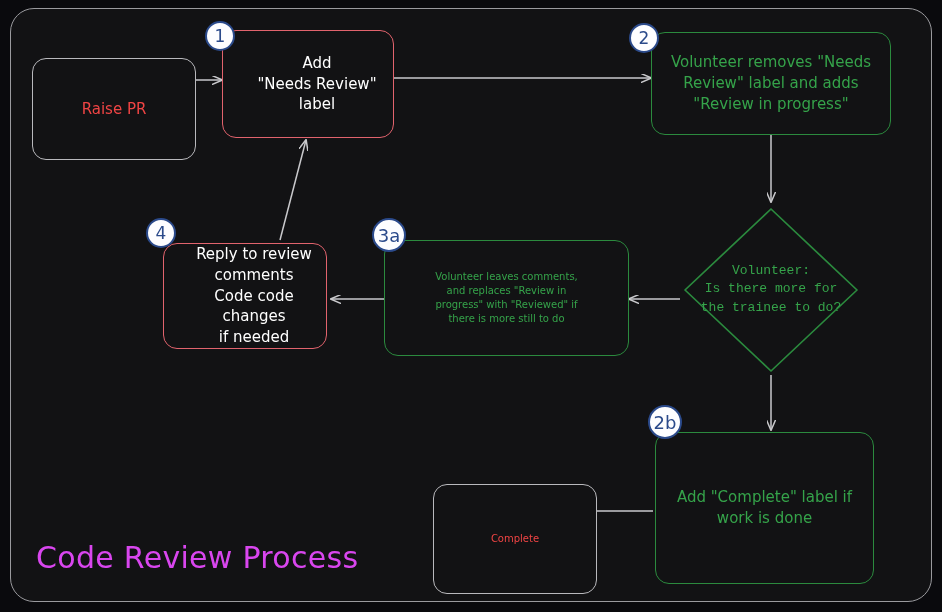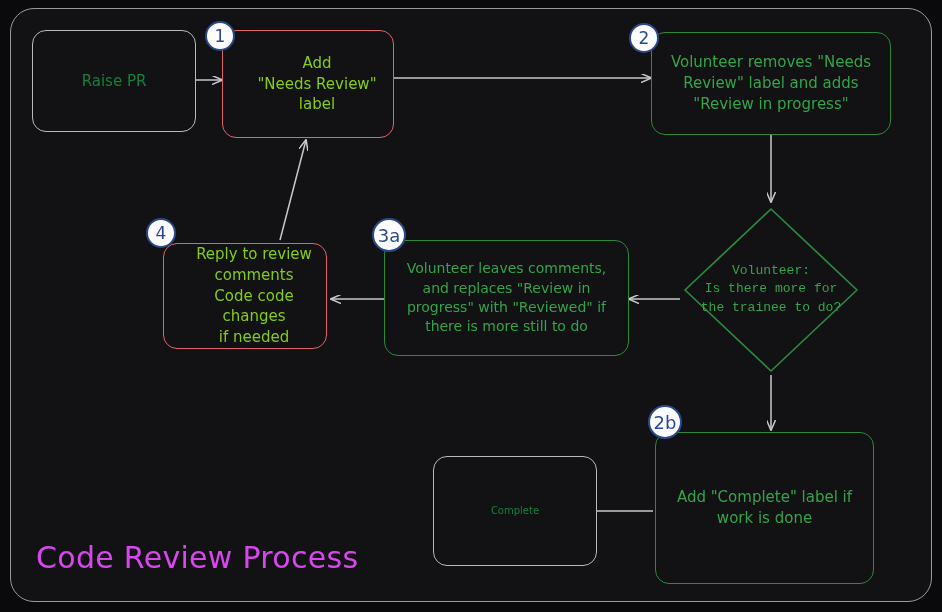--- a/index.html
+++ b/index.html
@@ -58,22 +58,22 @@
     border-style: solid;
     background: #121214;
     display: flex;
     align-items: center;
     justify-content: center;
     text-align: center;
     line-height: 1.38;
     padding: 6px 10px;
     white-space: pre-line;
   }
-  .node.neutral { border-color: #b9b9bd; color: #15803d; }
-  .node.red     { border-color: #e1636d; color: #84cc16; padding-left: 28px; }
+  .node.neutral { border-color: #b9b9bd; color: #ef4444; margin-top: 28px; }
+  .node.red     { border-color: #e1636d; color: #ffffff; padding-left: 28px; }
   .node.green   { border-color: #2b8a3e; color: #35a34a; }
 
   
   .diamond-wrap {
     position: absolute;
   }
   .diamond-shape {
     position: absolute;
     left: 0; top: 0;
     width: 100%;
@@ -156,21 +156,21 @@
 
   <div class="diamond-wrap" style="left:681px; top:205px; width:180px; height:170px;">
     <svg class="diamond-shape" viewBox="0 0 180 170" preserveAspectRatio="none">
       <path d="M90 4 L176 85 L90 166 L4 85 Z" fill="#121214" stroke="#2b8a3e" stroke-width="1.7" stroke-linejoin="round"></path>
     </svg>
     <div class="diamond-label" style="font-size:13px;font-family:Liberation Mono, monospace;">Volunteer:
 Is there more for
 the trainee to do?</div>
   </div>
 
-  <div class="node green" style="left:384px; top:240px; width:245px; height:116px; font-size:14px;">Volunteer leaves comments,
+  <div class="node green" style="left:384px; top:240px; width:245px; height:116px; font-size:10px;">Volunteer leaves comments,
 and replaces "Review in
 progress" with "Reviewed" if
 there is more still to do</div>
 
   <div class="node red" style="left:163px; top:243px; width:164px; height:106px; font-size:15px;">Reply to review
 comments
 Code code changes
 if needed</div>
 
   <div class="node green" style="left:655px; top:432px; width:219px; height:152px; font-size:15px;">Add "Complete" label if

